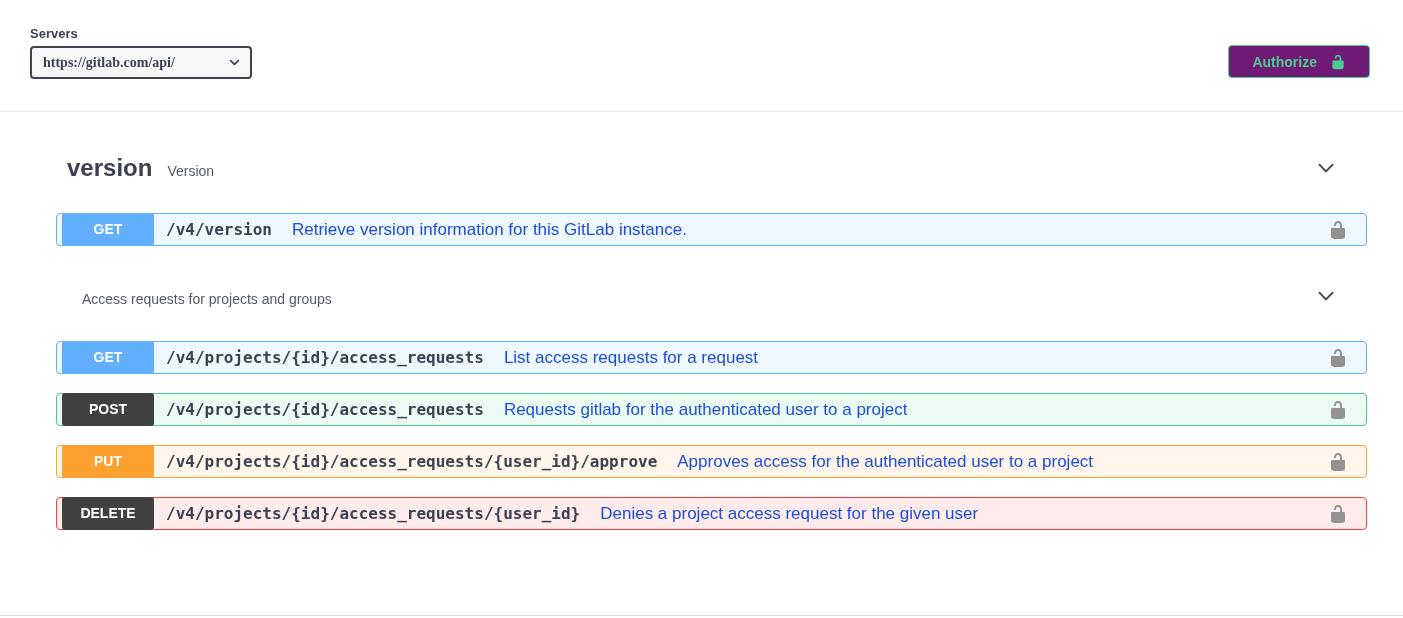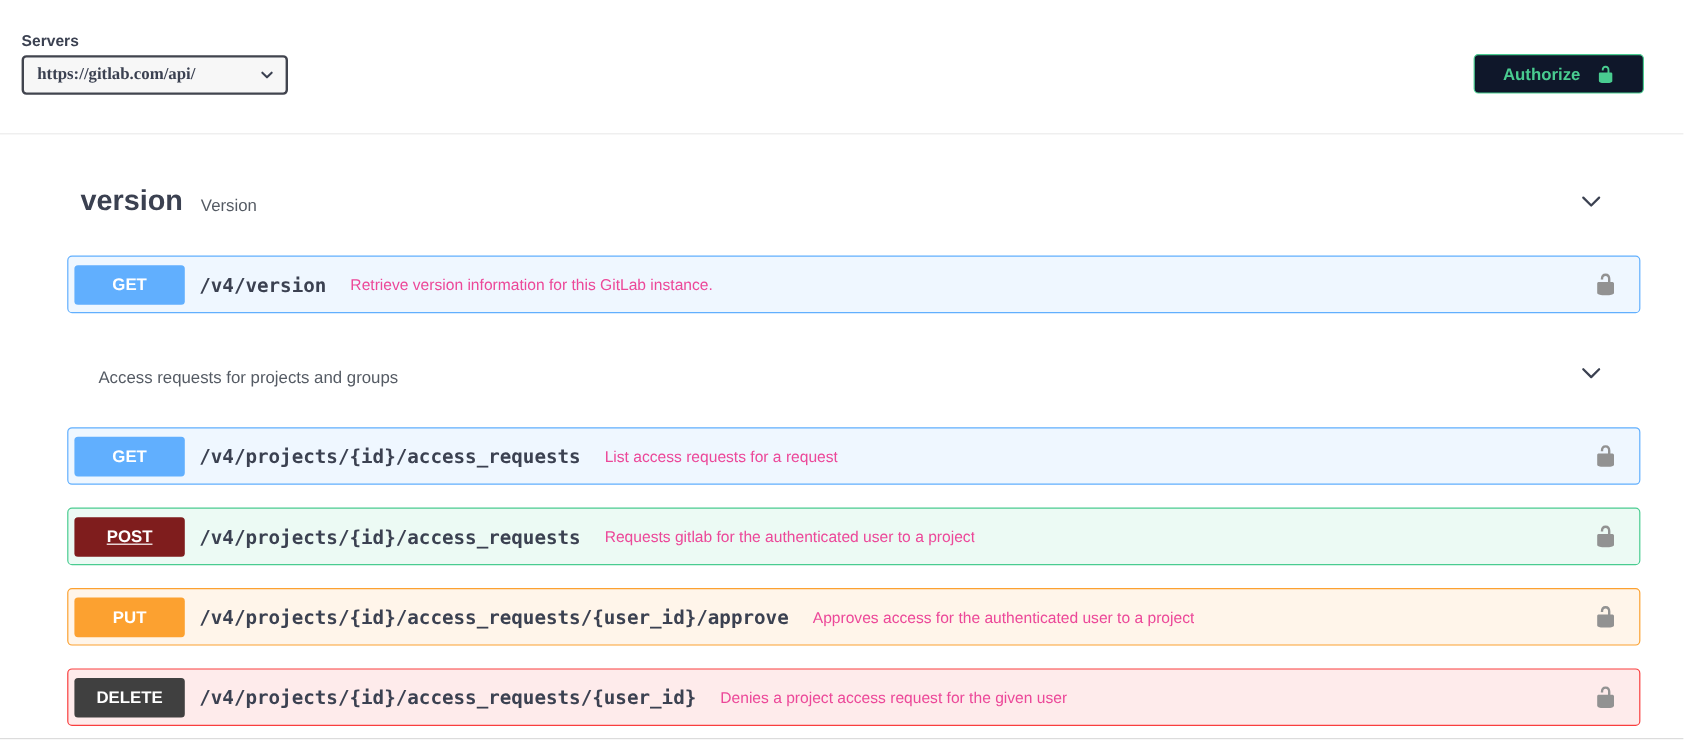--- a/index.html
+++ b/index.html
@@ -13,21 +13,21 @@
     overflow: hidden;
   }
 
   
   .topbar {
     height: 112px;
     border-bottom: 1px solid #ebebeb;
     display: flex;
     justify-content: space-between;
     align-items: flex-start;
-    padding: 0 33px 0 18px;
+    padding: 0 33px 0 30px;
   }
   .servers-block { padding-top: 26px; }
   .servers-label {
     font-size: 13px;
     font-weight: bold;
     color: #3b4151;
     margin-bottom: 5px;
   }
   .select-wrap { position: relative; width: 222px; }
   select.servers-select {
@@ -47,21 +47,21 @@
     pointer-events: none;
     width: 13px; height: 13px;
   }
 
   .authorize-block { padding-top: 45px; }
   .authorize-btn {
     display: flex; align-items: center;
     gap: 13px;
     height: 33px;
     padding: 0 23px;
-    background: #0f172a;
+    background: #701a75;
     border: 1.5px solid #49cc90;
     border-radius: 4px;
     color: #49cc90;
     font-family: "Liberation Sans", sans-serif;
     font-size: 14px; font-weight: bold;
     cursor: pointer;
   }
   .authorize-btn svg { width: 16px; height: 16px; }
 
   
@@ -83,21 +83,21 @@
   .section-description {
     font-size: 14px;
     color: #555b64;
     margin-left: 15px;
     padding-top: 5px;
   }
   .section-chevron { margin-left: auto; width: 22px; height: 22px; cursor: pointer; }
 
   
   .opblock {
-    height: 48px;
+    height: 33px;
     margin-bottom: 19px;
     border: 1px solid;
     border-radius: 4px;
     display: flex;
     align-items: center;
     padding: 0 18px 0 5px;
     cursor: pointer;
   }
   .method-badge {
     width: 92px; height: 33px;
@@ -112,22 +112,22 @@
   .op-path {
     margin-left: 12px;
     font-family: "DejaVu Sans Mono", monospace;
     font-size: 16px;
     font-weight: bold;
     color: #3b4151;
     white-space: nowrap;
   }
   .op-summary {
     margin-left: 20px;
-    font-size: 13px;
-    color: #ec4899;
+    font-size: 17px;
+    color: #1d4ed8;
     white-space: nowrap;
     overflow: hidden;
   }
   .lock-btn {
     margin-left: auto;
     background: none; border: none; padding: 0;
     cursor: pointer;
     width: 20px; height: 20px;
     flex: 0 0 auto;
   }
@@ -199,21 +199,21 @@
     <span class="op-path">/v4/projects/{id}/access_requests</span>
     <span class="op-summary">List access requests for a request</span>
     <button class="lock-btn">
       <svg viewBox="0 0 20 20">
         <path d="M15.8 8H14V5.6C14 2.703 12.665 1 10 1 7.334 1 6 2.703 6 5.6V6h2v-.801C8 3.754 8.797 3 10 3c1.203 0 2 .754 2 2.199V8H4c-.553 0-1 .646-1 1.199V17c0 .549.428 1.139.951 1.307l1.197.387C5.672 18.861 6.55 19 7.1 19h5.8c.549 0 1.428-.139 1.951-.307l1.196-.387c.524-.167.953-.757.953-1.306V9.199C17 8.646 16.352 8 15.8 8z"></path>
       </svg>
     </button>
   </div>
 
   <div class="opblock" style="border-color: rgb(73, 204, 144); background: rgba(73, 204, 144, 0.1);">
-    <span class="method-badge" style="background: #7f1d1d; text-decoration: underline;">POST</span>
+    <span class="method-badge" style="background: #404040;">POST</span>
     <span class="op-path">/v4/projects/{id}/access_requests</span>
     <span class="op-summary">Requests gitlab for the authenticated user to a project</span>
     <button class="lock-btn">
       <svg viewBox="0 0 20 20">
         <path d="M15.8 8H14V5.6C14 2.703 12.665 1 10 1 7.334 1 6 2.703 6 5.6V6h2v-.801C8 3.754 8.797 3 10 3c1.203 0 2 .754 2 2.199V8H4c-.553 0-1 .646-1 1.199V17c0 .549.428 1.139.951 1.307l1.197.387C5.672 18.861 6.55 19 7.1 19h5.8c.549 0 1.428-.139 1.951-.307l1.196-.387c.524-.167.953-.757.953-1.306V9.199C17 8.646 16.352 8 15.8 8z"></path>
       </svg>
     </button>
   </div>
 
   <div class="opblock" style="border-color: rgb(252, 161, 48); background: rgba(252, 161, 48, 0.1); align-items: center;">

